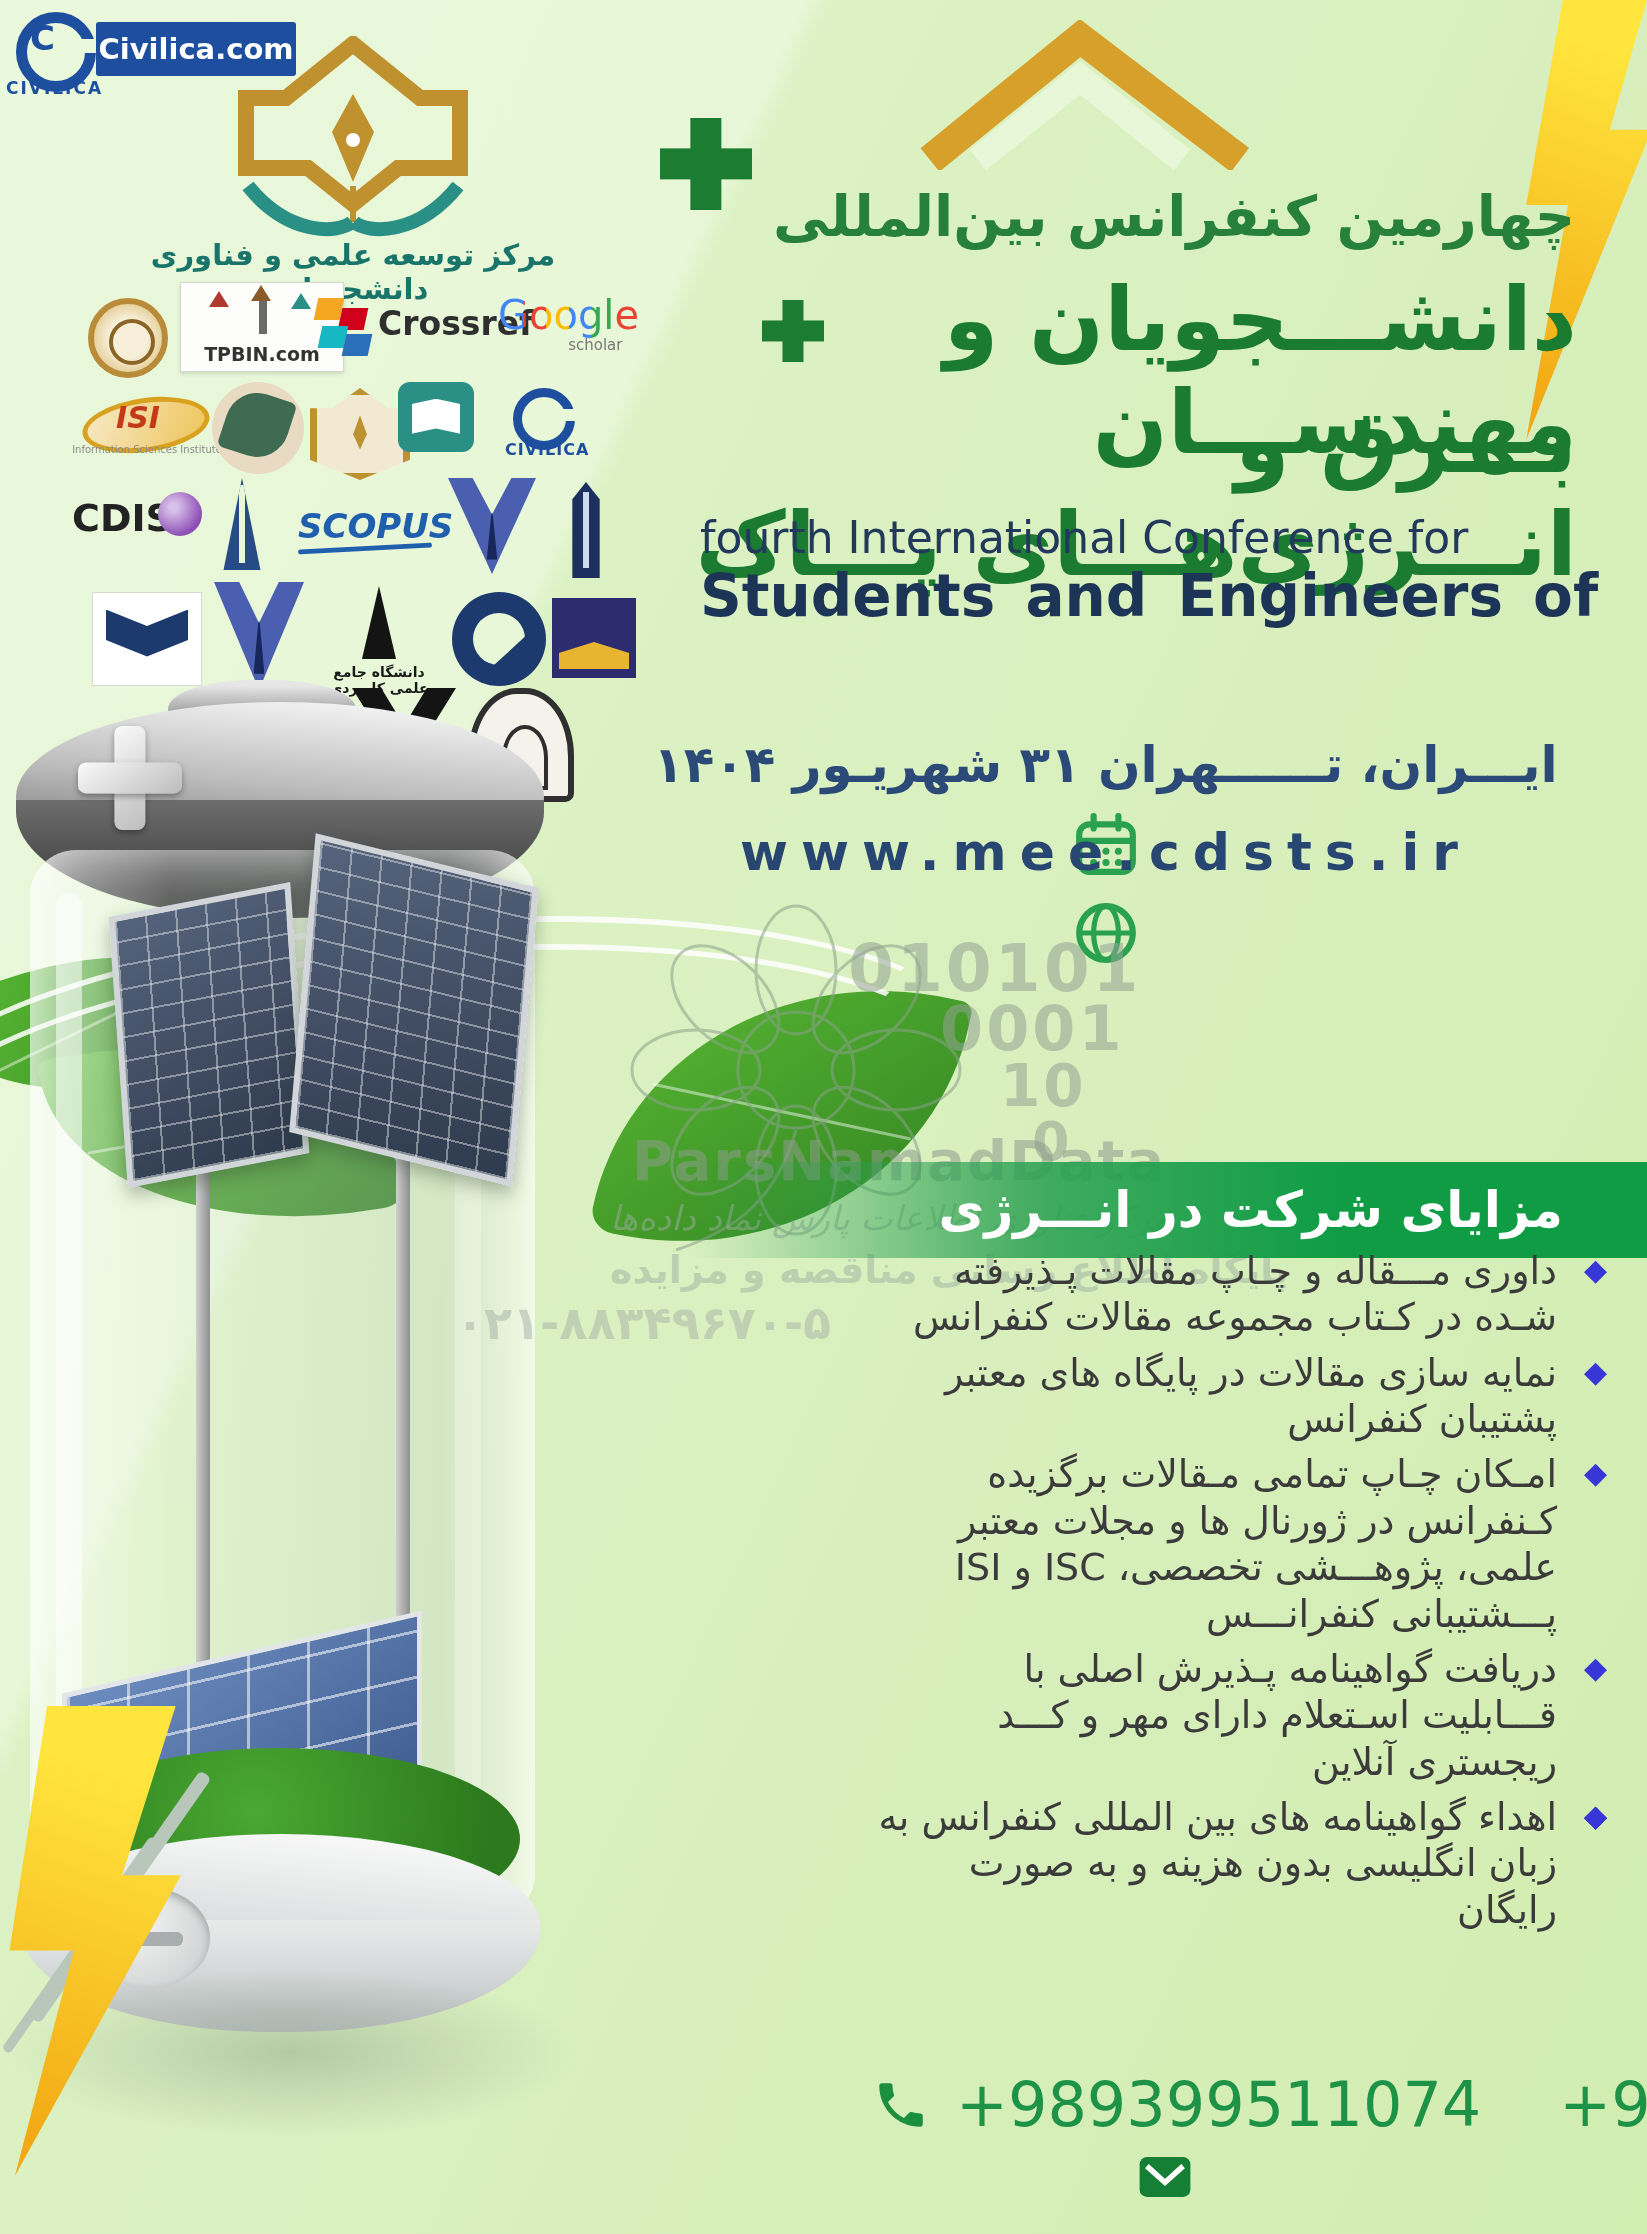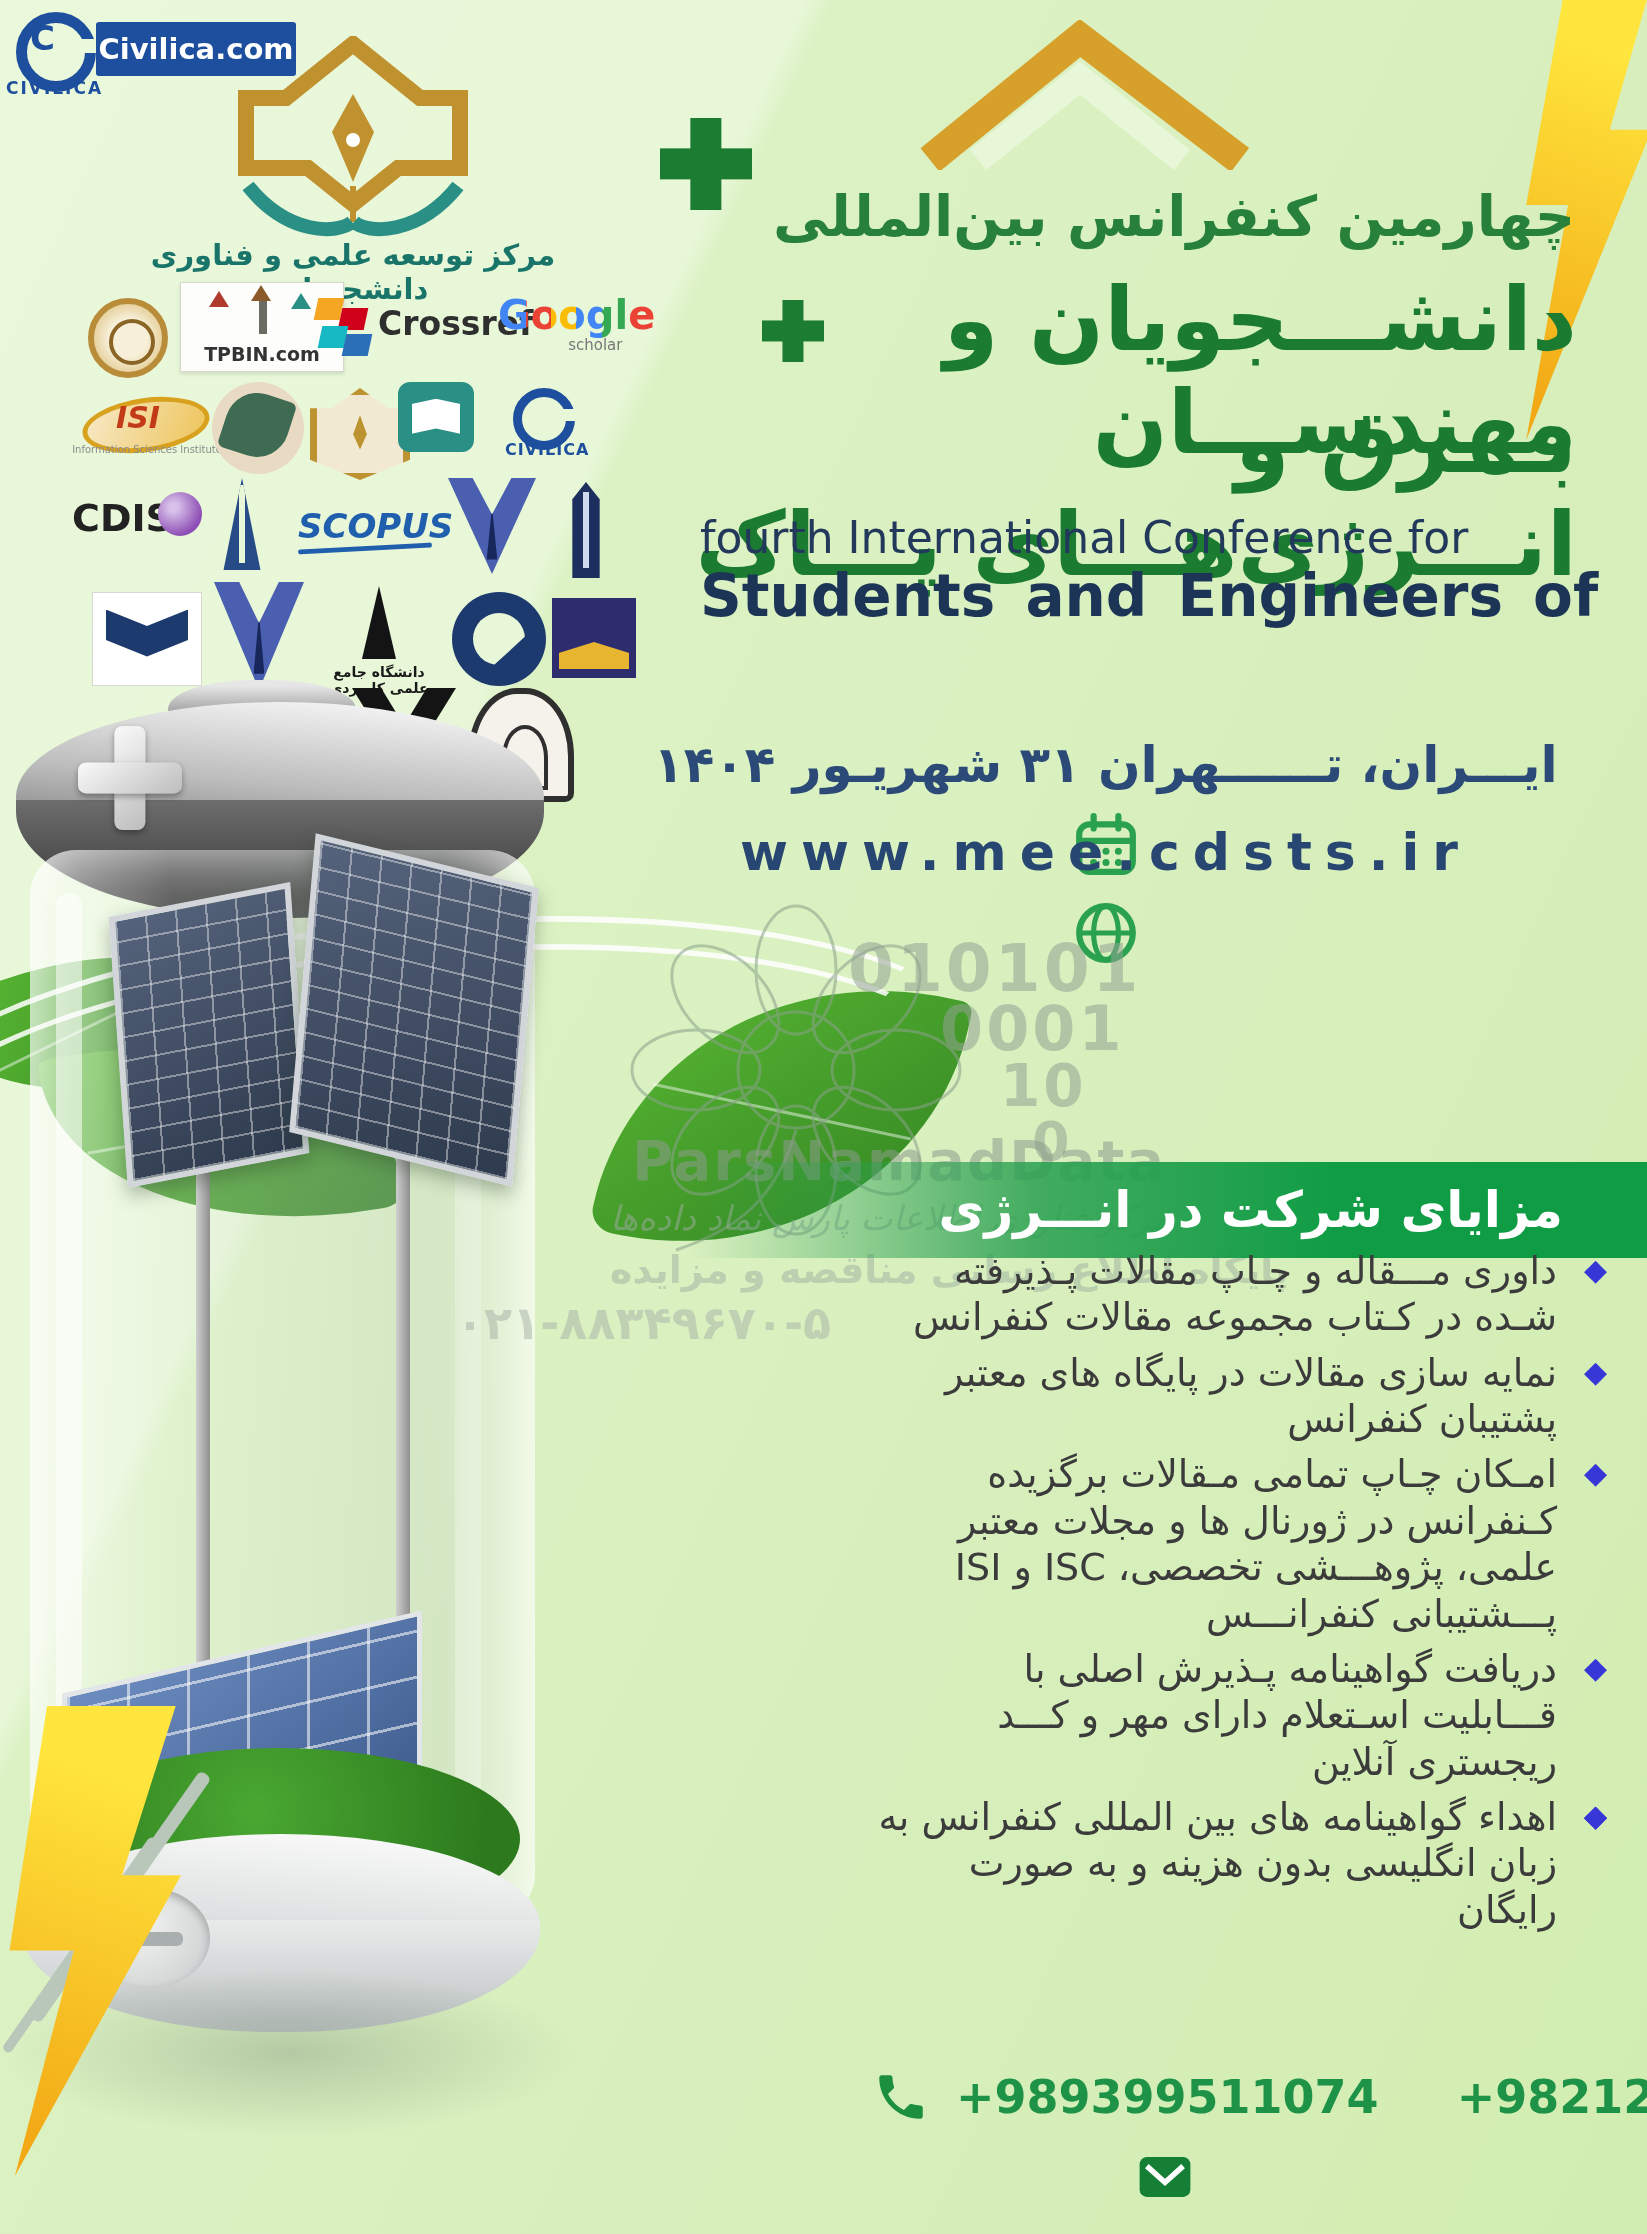--- a/index.html
+++ b/index.html
@@ -46,21 +46,21 @@
   .tile{position:absolute;}
   .tile .lbl{font-weight:800;color:#333;}
   .seal{border:6px solid #b98c3a;border-radius:50%;background:radial-gradient(#f7efd9 40%,#d9b86a);}
   .seal::after{content:"";position:absolute;left:22%;top:22%;width:56%;height:56%;border:4px solid #8a6526;border-radius:50%;}
   .tpbin{background:#fdfdfb;border:1px solid #d7d7cc;box-shadow:0 2px 4px rgba(0,0,0,.12);}
   .tpbin .trunk{position:absolute;left:48%;top:14%;width:8px;height:44%;background:#6b6b63;}
   .tpbin .tri{position:absolute;width:0;height:0;border-left:10px solid transparent;border-right:10px solid transparent;}
   .tpbin .lbl{position:absolute;left:0;bottom:6px;width:100%;text-align:center;font-size:19px;}
   .cross-blocks i{position:absolute;width:26px;height:22px;transform:skewX(-12deg);}
   .cross-lbl{position:absolute;left:62px;top:8px;font-size:33px;font-weight:800;color:#2f2f2f;}
-  .google-word{font-size:40px;font-weight:700;
+  .google-word{font-size:40px;font-weight:400;
     background:linear-gradient(90deg,#4285F4 0 18%,#EA4335 18% 34%,#FBBC05 34% 50%,#4285F4 50% 66%,#34A853 66% 82%,#EA4335 82% 100%);
     -webkit-background-clip:text;background-clip:text;color:transparent;}
   .google-sub{position:absolute;left:54%;top:44px;font-size:15px;color:#777;}
   .isi-oval{position:absolute;left:0;top:0;width:118px;height:44px;border:5px solid #d8a21e;border-radius:50%;
     background:linear-gradient(120deg,#f7e9c8,#eec55a);transform:rotate(-8deg);}
   .isi-word{position:absolute;left:34px;top:2px;font-size:30px;font-style:italic;font-weight:800;color:#c23a18;}
   .isi-sub{position:absolute;left:-10px;top:46px;width:150px;font-size:10px;color:#8b8b8b;text-align:center;}
   .callig{border-radius:50%;background:#e9dac4;overflow:hidden;}
   .callig::before{content:"";position:absolute;left:14%;top:12%;width:70%;height:70%;border-radius:50% 10% 50% 10%;background:#3f6b52;transform:rotate(18deg);}
   .penshield{border:7px solid #bd9230;clip-path:polygon(50% 0,78% 22%,100% 22%,100% 78%,50% 100%,0 78%,0 22%,22% 22%);background:#f2e9d2;}
@@ -172,21 +172,21 @@
   .banner-h{position:absolute;right:84px;top:0;line-height:96px;font-size:50px;font-weight:800;color:#fff;direction:rtl;}
   .blist{left:878px;top:1248px;right:38px;direction:rtl;text-align:right;list-style:none;margin:0;padding:0;}
   .blist li{position:relative;padding-right:52px;margin-bottom:9px;font-size:38px;line-height:1.22;color:#3b3b3b;}
   .blist .dia{position:absolute;right:2px;top:4px;font-size:30px;color:#3737d8;}
 
   
   .crow{left:872px;display:flex;align-items:center;gap:26px;}
   .crow1{top:2068px;}
   .crow2{top:2148px;flex-direction:column;}
   .cicon{width:58px;height:58px;flex:0 0 auto;}
-  .phone-num{font-size:46px;font-weight:700;color:#1e9347;}
+  .phone-num{font-size:62px;font-weight:400;color:#1e9347;}
   .phone-gap{width:26px;}
   .email-text{font-size:44px;font-weight:800;color:#1e9347;letter-spacing:21px;}
 </style>
 </head>
 <body>
 
 <div class="poster">
 
   <div class="abs bolt bolt-tr"></div>
   <svg class="abs" style="left:920px;top:20px;width:330px;height:150px;" viewBox="0 0 330 150">

